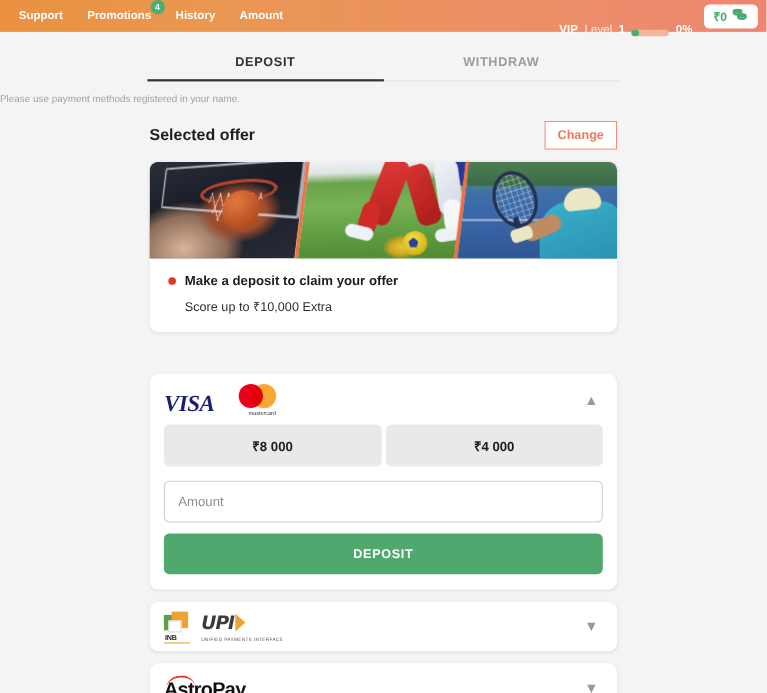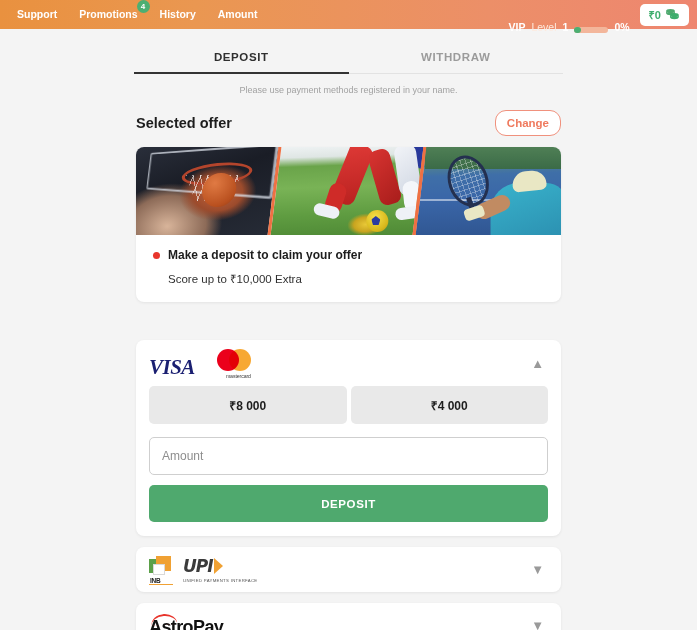--- a/index.html
+++ b/index.html
@@ -127,21 +127,21 @@
   .tab.active { color: #2f2f2f; }
   .tab-underline {
     position: absolute;
     bottom: -1px;
     left: 0;
     width: 50%;
     height: 2px;
     background: #333333;
   }
   .notice {
-    text-align: center;
+    text-align: left;
     color: #a2a2a2;
     font-size: 9px;
     margin-top: 11px;
   }
 
   
   .content {
     width: 425px;
     margin: 0 auto;
   }
@@ -154,21 +154,21 @@
   }
   .section-title {
     font-size: 14.5px;
     font-weight: bold;
     color: #1d1d1d;
   }
   .change-btn {
     border: 1px solid #f0917d;
     color: #ef7a5e;
     background: #ffffff;
-    border-radius: 11px;
+    border-radius: 0;
     font-size: 11.5px;
     font-weight: bold;
     padding: 6px 11px;
     cursor: pointer;
     font-family: inherit;
   }
 
   
   .offer-card {
     margin-top: 10px;

